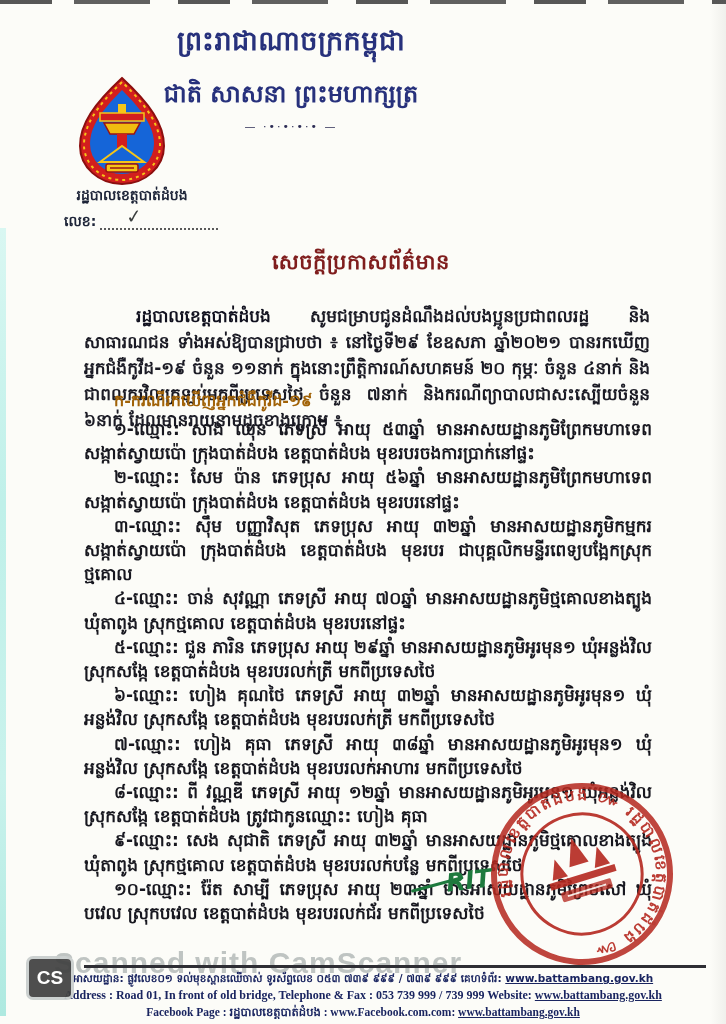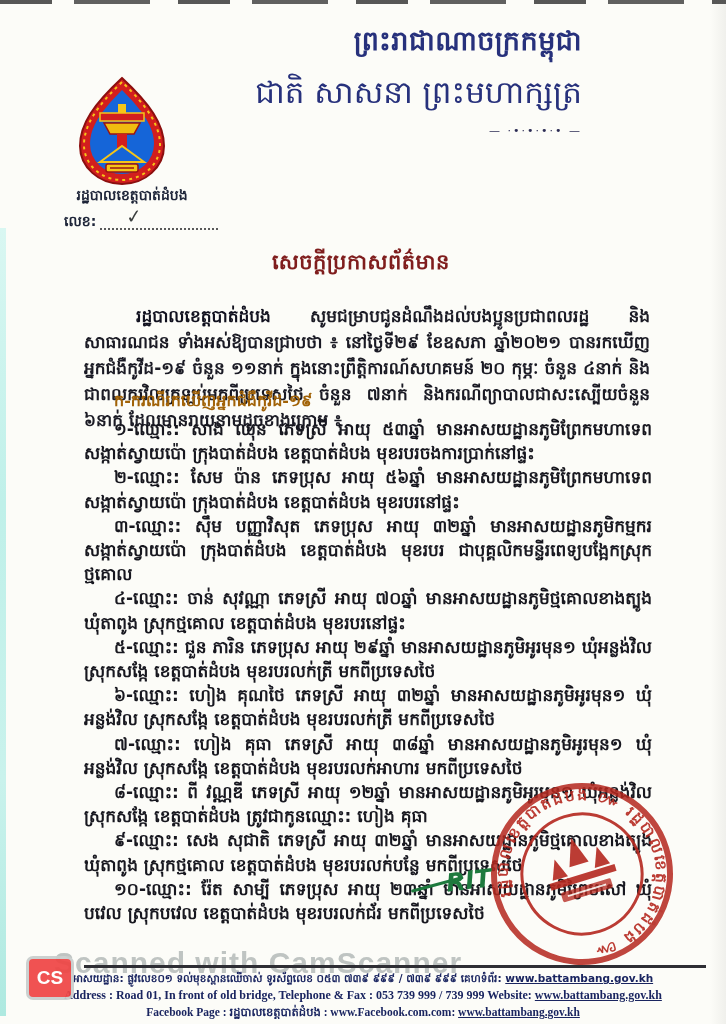--- a/index.html
+++ b/index.html
@@ -16,23 +16,23 @@
   }
   .left-strip{
     position:absolute;left:0;top:228px;width:6px;height:788px;
     background:linear-gradient(180deg,#d9f7f2 0%,#bff0e9 35%,#c9f2ec 70%,#aee9e0 100%);
   }
   .right-shade{
     position:absolute;right:0;top:0;width:16px;height:1024px;
     background:linear-gradient(90deg,rgba(0,0,0,0) 0%,rgba(80,80,80,.07) 100%);
   }
   
-  .header{position:absolute;left:0;top:24px;width:582px;text-align:right;}
+  .header{position:absolute;left:0;top:24px;width:582px;text-align:center;}
   .kingdom{font-size:27px;font-weight:bold;color:#27317c;letter-spacing:.5px;}
-  .motto{font-size:31px;font-weight:normal;color:#27317c;margin-top:10px;}
+  .motto{font-size:24px;font-weight:bold;color:#27317c;margin-top:16px;}
   .ornament{font-size:11px;color:#2c2c54;margin-top:6px;letter-spacing:2px;}
   
   .emblem{position:absolute;left:72px;top:76px;}
   .authority{position:absolute;left:42px;top:186px;width:180px;text-align:center;
     font-size:14px;font-weight:bold;color:#1d2438;}
   .number-line{position:absolute;left:64px;top:212px;font-size:14px;font-weight:bold;color:#1d2438;}
   .dash-line{display:inline-block;position:relative;width:118px;height:14px;
     border-bottom:2px dotted #5a5a5a;vertical-align:middle;margin-left:4px;}
   .check{position:absolute;left:26px;top:-9px;font-size:19px;color:#3c4040;
     transform:rotate(-6deg);font-weight:bold;}
@@ -64,21 +64,21 @@
   .footer{position:absolute;left:10px;top:970px;width:706px;text-align:center;z-index:3;color:#1a2560;}
   .f-line1{font-size:10.5px;font-weight:bold;line-height:17px;}
   .f-line2{font-size:12px;font-weight:bold;line-height:17px;font-family:"Liberation Serif",serif;}
   .f-line3{font-size:11.5px;font-weight:bold;line-height:16px;font-family:"Liberation Serif",serif;}
   .footer .url{text-decoration:underline;margin-top:48px;}
   
   .watermark{position:absolute;left:54px;top:946px;z-index:2;
     font-size:30px;color:#9aa3a2;opacity:.62;letter-spacing:1px;
     font-family:"Liberation Sans",sans-serif;font-weight:bold;}
   .cs-badge{position:absolute;left:26px;top:956px;width:42px;height:38px;z-index:4;
-    background:#ef4444;border-radius:7px;border:3px solid #c9cecd;
+    background:#404040;border-radius:7px;border:3px solid #c9cecd;
     display:flex;align-items:center;justify-content:center;
     color:#fff;font-size:19px;font-weight:bold;opacity:.92;
     font-family:"Liberation Sans",sans-serif;}
 </style>
 </head>
 <body>
 
 <div class="page">
 
   <div class="scan-top"></div>

